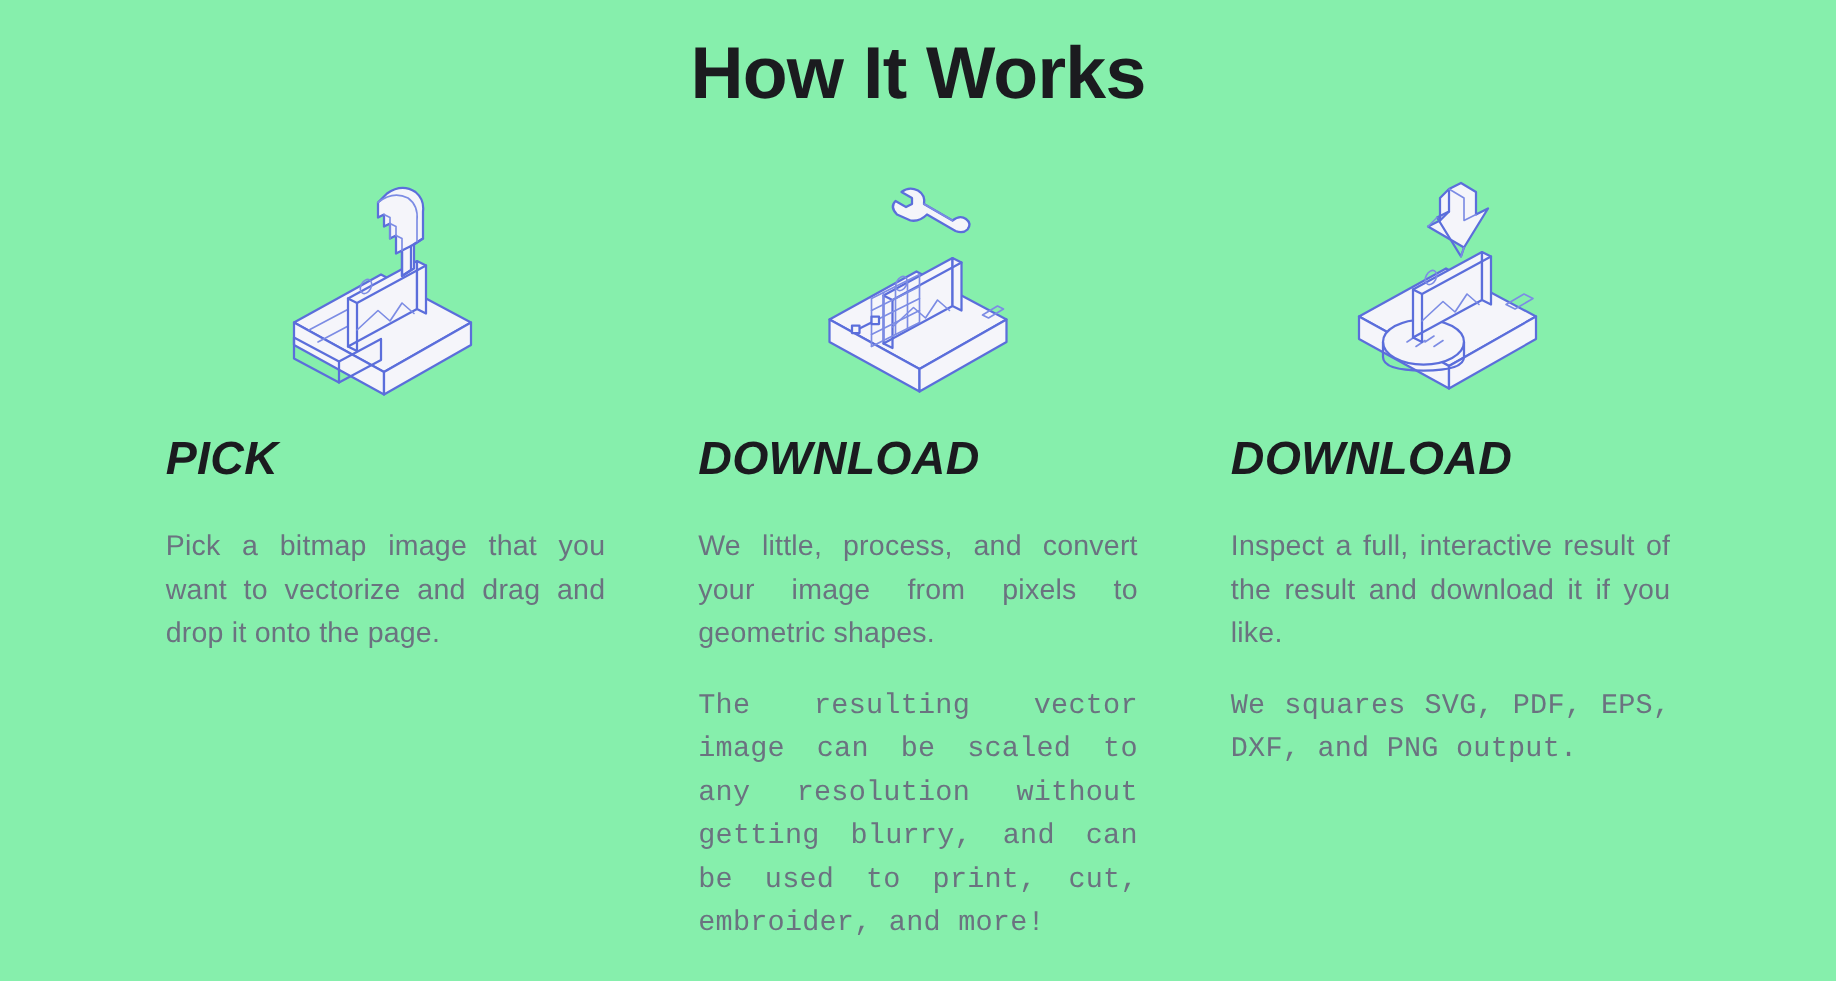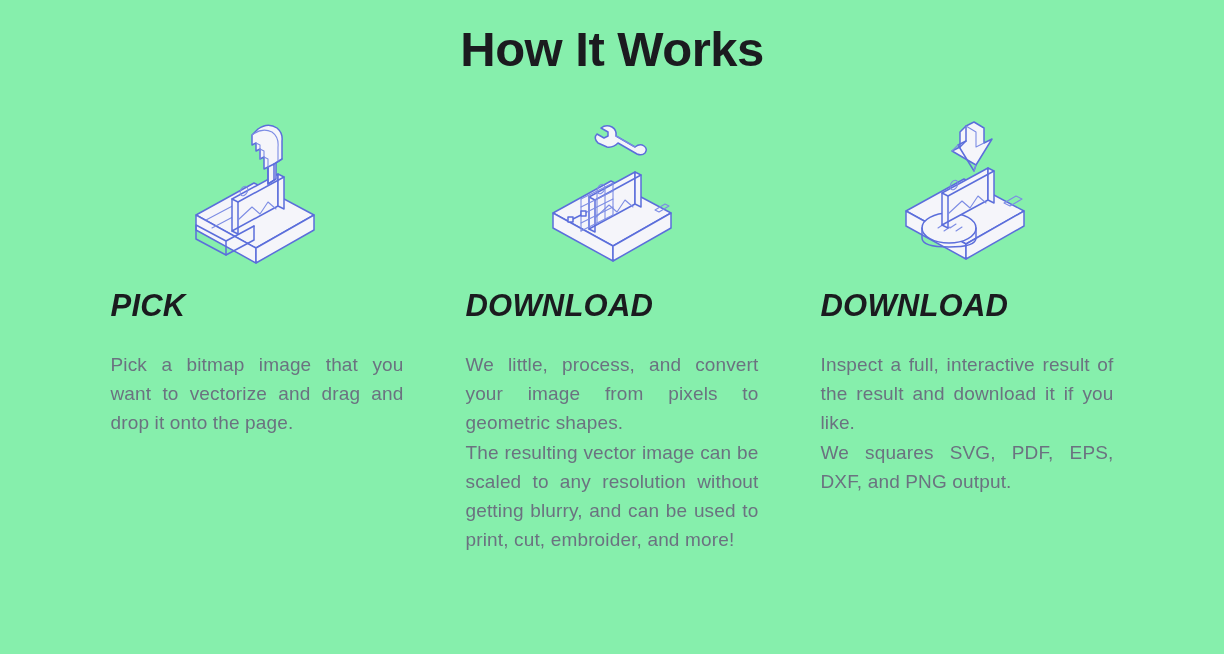--- a/index.html
+++ b/index.html
@@ -78,21 +78,22 @@
   .body-text {
     text-align: justify;
     font-family: "Liberation Sans", sans-serif;
     font-size: 19px;
     line-height: 29px;
     color: #6b7280;
     letter-spacing: 0.15px;
   }
 
   .body-text + .body-text {
-    margin-top: 1px;
+    margin-top: 19px;
+    font-family: Liberation Mono, monospace;
   }
 
   .iso-line {
     fill: none;
     stroke: #5b6edb;
     stroke-width: 1.5;
     stroke-linejoin: round;
     stroke-linecap: round;
   }
 

